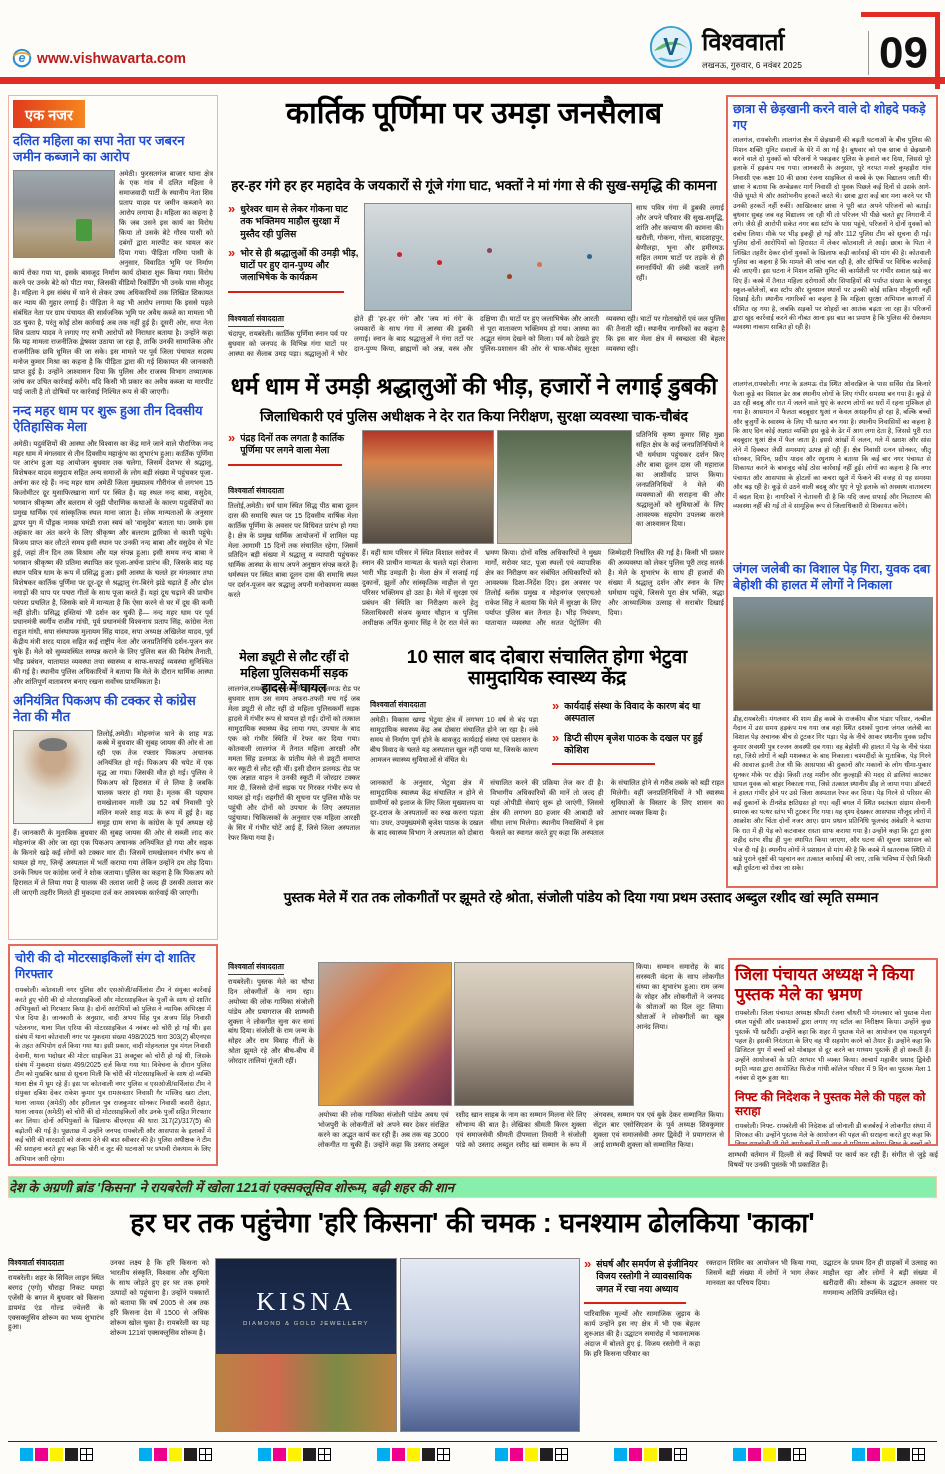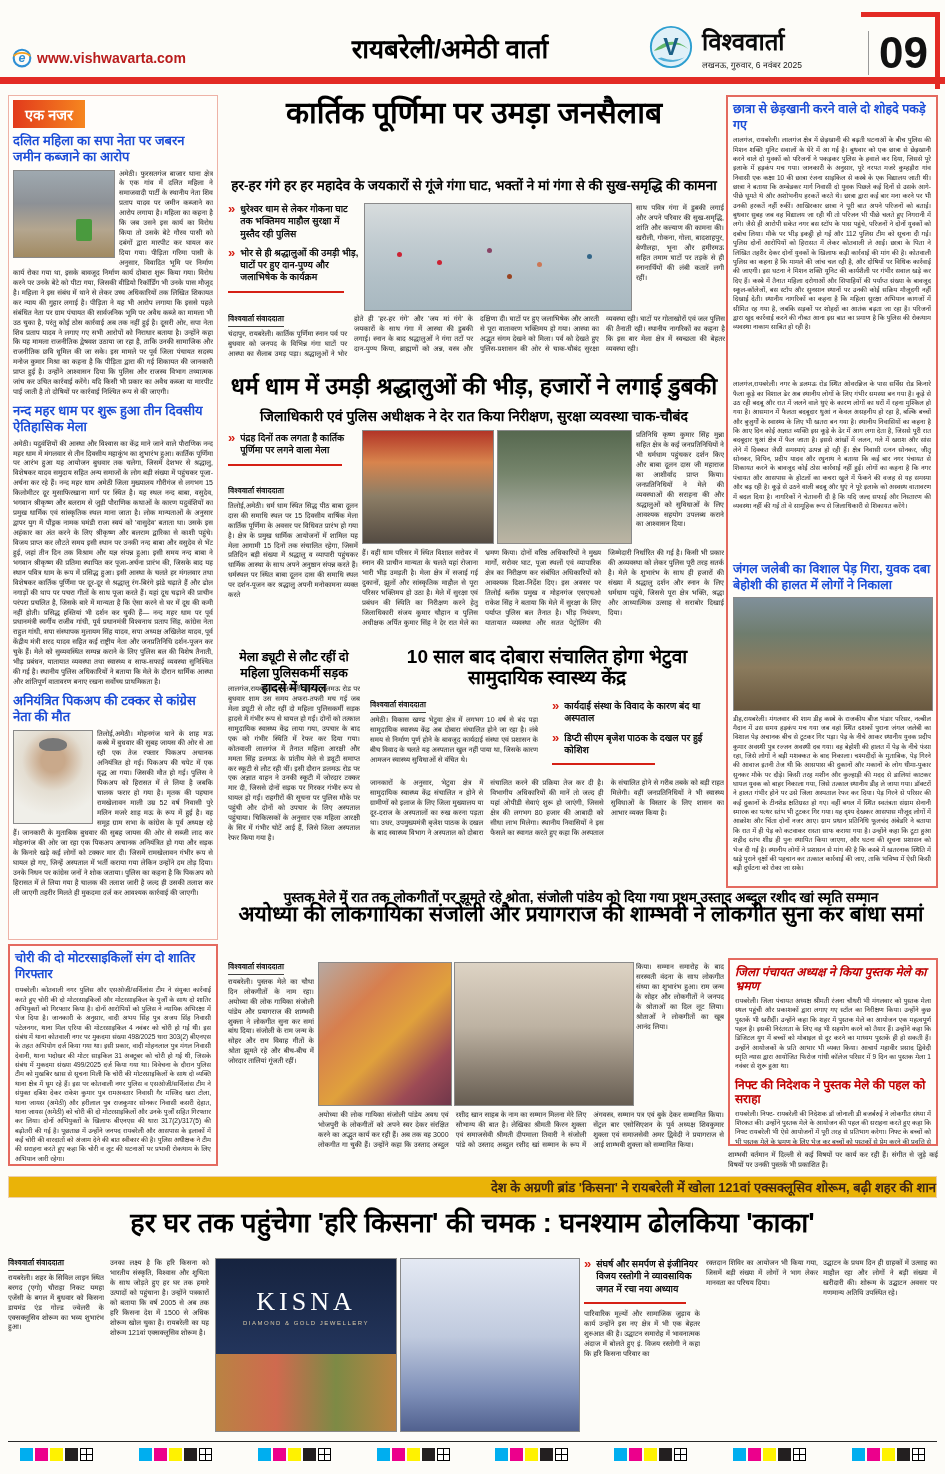--- a/index.html
+++ b/index.html
@@ -16,21 +16,21 @@
   .photo{position:absolute;border:1px solid #8a8a8a;overflow:hidden;}
   .cols3{column-count:3;column-gap:7px;}
   .cols4{column-count:4;column-gap:7px;}
   .box-red{border:2px solid #e46a5f;background:#fffdfa;}
   .box-thin{border:1px solid #eeb2a6;background:#fffdfa;}
   .eknajar{background:linear-gradient(90deg,#e23a1c,#f6861f);color:#fff;font-weight:bold;font-size:14.5px;padding:4px 12px;display:inline-block;}
   .topbar{position:absolute;left:0;top:77px;width:945px;height:7px;background:#e32b25;}
   .pgnum{position:absolute;right:5px;top:12px;width:74px;height:72px;border-top:5px solid #e32b25;border-right:5px solid #e32b25;
          display:flex;align-items:center;justify-content:center;}
   .pgnum-inner{border-left:1px solid #9a9a9a;padding-left:10px;font-size:44px;font-weight:bold;color:#111;line-height:1;}
-  .striph{background:#eab308;color:#3f2517;font-weight:bold;font-size:13px;text-align:right;line-height:22px;border:1px solid #eccfae;}
+  .striph{background:#86efac;color:#3f2517;font-weight:bold;font-size:13px;text-align:left;line-height:22px;border:1px solid #eccfae;font-style:italic;}
   .cbar{display:flex;justify-content:space-between;align-items:center;}
   .cgrp{display:flex;gap:2px;}
   .sq{width:13px;height:13px;display:inline-block;}
   .sq.c{background:#00aeef}.sq.m{background:#ec008c}.sq.y{background:#fff200}.sq.k{background:#231f20}
   .sq.reg{background:
       linear-gradient(#000,#000) 50% 0/1px 100% no-repeat,
       linear-gradient(#000,#000) 0 50%/100% 1px no-repeat,#fff;border:1px solid #000;box-sizing:border-box;}
   
   .ph-ganga{background:linear-gradient(180deg,#d7dcdd 0%,#c2ccd1 35%,#b2c0c7 70%,#a8b8c0 100%);}
   .ph-ganga:after{content:"";position:absolute;left:12%;top:45%;width:5px;height:5px;border-radius:50%;background:#c23;box-shadow:40px 8px 0 #c23,90px -4px 0 #846,140px 10px 0 #c75,190px 2px 0 #368,110px 22px 0 #942;}
@@ -55,21 +55,20 @@
 
   <div class="abs" style="left:12px;top:48px;display:flex;align-items:center;gap:5px;">
     <svg width="20" height="20" viewBox="0 0 24 24">
       <circle cx="12" cy="12" r="10" fill="none" stroke="#2f8fd4" stroke-width="2.5"></circle>
       <text x="12" y="17" text-anchor="middle" font-size="15" font-weight="bold" fill="#2f8fd4" font-style="italic">e</text>
       <path d="M2 10 A 11 7 0 0 1 22 10" fill="none" stroke="#f5a11c" stroke-width="2"></path>
     </svg>
     <span style="font-size:14px;font-weight:bold;color:#b91c1c;">www.vishwavarta.com</span>
   </div>
 
-  <div class="abs hd-c" style="left:280px;top:30px;width:340px;font-size:26px;">रायबरेली/अमेठी वार्ता</div>
 
   <div class="abs" style="left:648px;top:24px;display:flex;gap:8px;align-items:center;">
     <svg width="46" height="46" viewBox="0 0 48 48">
       <circle cx="24" cy="24" r="21" fill="#dff0f8" stroke="#2e9fd0" stroke-width="2"></circle>
       <path d="M6 28 Q 24 10 42 26 Q 30 18 18 24 Q 10 28 6 28 Z" fill="#4caf50" opacity="0.85"></path>
       <path d="M10 36 Q 24 44 38 35 Q 26 40 14 35 Z" fill="#2e9fd0" opacity="0.8"></path>
       <text x="24" y="32" text-anchor="middle" font-size="24" font-weight="bold" fill="#1c5f86">V</text>
     </svg>
     <div>
       <div style="font-size:24px;font-weight:bold;color:#0a0a0a;">विश्ववार्ता</div>
@@ -163,21 +162,20 @@
         <span>कार्यदाई संस्था के विवाद के कारण बंद था अस्पताल</span>
       </div>
     <div class="bullet">
         <span class="bq">»</span>
         <span>डिप्टी सीएम बृजेश पाठक के दखल पर हुई कोशिश</span>
       </div>
     <div class="redrule" style="width:60%;"></div>
   </div>
   <div class="abs bodytxt cols3" style="left:370px;top:778px;width:354px;height:118px;">जानकारों के अनुसार, भेटुवा क्षेत्र में सामुदायिक स्वास्थ्य केंद्र संचालित न होने से ग्रामीणों को इलाज के लिए जिला मुख्यालय या दूर-दराज के अस्पतालों का रुख करना पड़ता था। उधर, उपमुख्यमंत्री बृजेश पाठक के दखल के बाद स्वास्थ्य विभाग ने अस्पताल को दोबारा संचालित करने की प्रक्रिया तेज कर दी है। विभागीय अधिकारियों की मानें तो जल्द ही यहां ओपीडी सेवाएं शुरू हो जाएंगी, जिससे क्षेत्र की लगभग 80 हजार की आबादी को सीधा लाभ मिलेगा। स्थानीय निवासियों ने इस फैसले का स्वागत करते हुए कहा कि अस्पताल के संचालित होने से गरीब तबके को बड़ी राहत मिलेगी। वहीं जनप्रतिनिधियों ने भी स्वास्थ्य सुविधाओं के विस्तार के लिए शासन का आभार व्यक्त किया है।</div>
 
-  <div class="abs hd-c lh0" style="left:224px;top:902px;width:714px;font-size:21px;">अयोध्या की लोकगायिका संजोली और प्रयागराज की शाम्भवी ने लोकगीत सुना कर बांधा समां</div>
   <div class="abs hd-c" style="left:224px;top:888px;width:714px;font-size:13.5px;">पुस्तक मेले में रात तक लोकगीतों पर झूमते रहे श्रोता, संजोली पांडेय को दिया गया प्रथम उस्ताद अब्दुल रशीद खां स्मृति सम्मान</div>
 
   <div class="abs bodytxt" style="left:228px;top:962px;width:86px;height:220px;">
     <span class="byline">विश्ववार्ता संवाददाता</span><br>
     <span>रायबरेली। पुस्तक मेले का चौथा दिन लोकगीतों के नाम रहा। अयोध्या की लोक गायिका संजोली पांडेय और प्रयागराज की शाम्भवी शुक्ला ने लोकगीत सुना कर समां बांध दिया। संजोली के राम जन्म के सोहर और राम विवाह गीतों के श्रोता झूमते रहे और बीच-बीच में जोरदार तालियां गूंजती रहीं।</span>
   </div>
   <div class="photo ph-folk1" style="left:318px;top:962px;width:132px;height:142px;"></div>
   <div class="photo ph-folk2" style="left:454px;top:962px;width:178px;height:142px;"></div>
   <div class="abs bodytxt" style="left:636px;top:962px;width:88px;height:142px;">किया। सम्मान समारोह के बाद सरस्वती वंदना के साथ लोकगीत संध्या का शुभारंभ हुआ। राम जन्म के सोहर और लोकगीतों ने जनपद के श्रोताओं का दिल लूट लिया। श्रोताओं ने लोकगीतों का खूब आनंद लिया।</div>
   <div class="abs bodytxt cols3" style="left:318px;top:1110px;width:406px;height:72px;">अयोध्या की लोक गायिका संजोली पांडेय अवध एवं भोजपुरी के लोकगीतों को अपने स्वर देकर संरक्षित करने का अद्भुत कार्य कर रही हैं। अब तक वह 3000 लोकगीत गा चुकी हैं। उन्होंने कहा कि उस्ताद अब्दुल रशीद खान साहब के नाम का सम्मान मिलना मेरे लिए सौभाग्य की बात है। लेखिका श्रीमती किरन शुक्ला एवं समाजसेवी श्रीमती दीपमाला तिवारी ने संजोली पांडे को उस्ताद अब्दुल रशीद खां सम्मान के रूप में अंगवस्त्र, सम्मान पत्र एवं बुके देकर सम्मानित किया। सेंट्रल बार एसोसिएशन के पूर्व अध्यक्ष शिवकुमार शुक्ला एवं समाजसेवी अमर द्विवेदी ने प्रयागराज से आई शाम्भवी शुक्ला को सम्मानित किया।</div>
@@ -185,21 +183,21 @@
   <div class="abs box-red" style="left:726px;top:95px;width:212px;height:793px;padding:5px;box-sizing:border-box;overflow:hidden;">
     <div class="hd" style="font-size:12.5px;line-height:1.25;">छात्रा से छेड़खानी करने वाले दो शोहदे पकड़े गए</div>
     <div class="bodytxt" style="font-size:6.6px;margin-top:2px;height:242px;">लालगंज, रायबरेली। लालगंज क्षेत्र में छेड़खानी की बढ़ती घटनाओं के बीच पुलिस की मिशन शक्ति यूनिट सवालों के घेरे में आ गई है। बुधवार को एक छात्रा से छेड़खानी करने वाले दो युवकों को परिजनों ने पकड़कर पुलिस के हवाले कर दिया, जिससे पूरे इलाके में हड़कंप मच गया। जानकारी के अनुसार, पूरे नरपत मजरे कुम्हड़ौरा गांव निवासी एक कक्षा 10 की छात्रा रंजना साइकिल से कस्बे के एक विद्यालय जाती थी। छात्रा ने बताया कि अम्बेडकर मार्ग निवासी दो युवक पिछले कई दिनों से उसके आगे-पीछे घूमते थे और अशोभनीय हरकतें करते थे। छात्रा द्वारा कई बार मना करने पर भी उनकी हरकतें नहीं रुकीं। आखिरकार छात्रा ने पूरी बात अपने परिजनों को बताई। बुधवार सुबह जब वह विद्यालय जा रही थी तो परिजन भी पीछे चलते हुए निगरानी में लगे। जैसे ही आरोपी सकेत नगर बस स्टॉप के पास पहुंचे, परिजनों ने दोनों युवकों को दबोच लिया। मौके पर भीड़ इकट्ठी हो गई और 112 पुलिस टीम को सूचना दी गई। पुलिस दोनों आरोपियों को हिरासत में लेकर कोतवाली ले आई। छात्रा के पिता ने लिखित तहरीर देकर दोनों युवकों के खिलाफ कड़ी कार्रवाई की मांग की है। कोतवाली पुलिस का कहना है कि मामले की जांच चल रही है, और दोषियों पर विधिक कार्रवाई की जाएगी। इस घटना ने मिशन शक्ति यूनिट की कार्यशैली पर गंभीर सवाल खड़े कर दिए हैं। कस्बे में तैनात महिला दरोगाओं और सिपाहियों की पर्याप्त संख्या के बावजूद स्कूल-कॉलेजों, बस स्टॉप और सुनसान स्थानों पर उनकी कोई सक्रिय मौजूदगी नहीं दिखाई देती। स्थानीय नागरिकों का कहना है कि महिला सुरक्षा अभियान कागजों में सीमित रह गया है, जबकि सड़कों पर शोहदों का आतंक बढ़ता जा रहा है। परिजनों द्वारा खुद कार्रवाई करने की नौबत आना इस बात का प्रमाण है कि पुलिस की रोकथाम व्यवस्था नाकाम साबित हो रही है।</div>
     <div class="bodytxt" style="font-size:6.6px;margin-top:2px;height:178px;">लालगंज,रायबरेली। नगर के डलमऊ रोड स्थित ओवरब्रिज के पास सर्विस रोड किनारे फैला कूड़े का विशाल ढेर अब स्थानीय लोगों के लिए गंभीर समस्या बन गया है। कूड़े से उठ रही बदबू और रात में जलने वाले धुएं के कारण लोगों का घरों में रहना मुश्किल हो गया है। आसमान में फैलता बदबूदार धुआं न केवल असहनीय हो रहा है, बल्कि बच्चों और बुजुर्गों के स्वास्थ्य के लिए भी खतरा बन गया है। स्थानीय निवासियों का कहना है कि आए दिन कोई अज्ञात व्यक्ति इस कूड़े के ढेर में आग लगा देता है, जिससे पूरी रात बदबूदार धुआं क्षेत्र में फैल जाता है। इससे आंखों में जलन, गले में खराश और सांस लेने में दिक्कत जैसी समस्याएं उत्पन्न हो रही हैं। क्षेत्र निवासी रत्नन सोनकर, जीतू सोनकर, विपिन, प्रदीप यादव और रघुनाथ ने बताया कि कई बार नगर पंचायत से शिकायत करने के बावजूद कोई ठोस कार्रवाई नहीं हुई। लोगों का कहना है कि नगर पंचायत और आसपास के होटलों का कचरा खुले में फेंकने की वजह से यह समस्या और बढ़ रही है। कूड़े से उठने वाली बदबू और धुएं ने पूरे इलाके को अस्वस्थ वातावरण में बदल दिया है। नागरिकों ने चेतावनी दी है कि यदि जल्द सफाई और निस्तारण की व्यवस्था नहीं की गई तो वे सामूहिक रूप से जिलाधिकारी से शिकायत करेंगे।</div>
     <div class="hd" style="font-size:12.5px;line-height:1.25;margin-top:5px;">जंगल जलेबी का विशाल पेड़ गिरा, युवक दबा बेहोशी की हालत में लोगों ने निकाला</div>
     <div class="photo ph-tree" style="position:relative;width:198px;height:112px;margin-top:3px;display:block;"></div>
     <div class="bodytxt" style="font-size:6.6px;margin-top:3px;height:158px;">डीह,रायबरेली। मंगलवार की शाम डीह कस्बे के राजकीय बीज भंडार परिसर, नल्बील मैदान में उस समय हड़कंप मच गया जब वहां स्थित दशकों पुराना जंगल जलेबी का विशाल पेड़ अचानक बीच से टूटकर गिर पड़ा। पेड़ के नीचे आकर स्थानीय युवक प्रदीप कुमार अवस्थी पुत्र रज्जन अवस्थी दब गया। वह बेहोशी की हालत में पेड़ के नीचे फंसा रहा, जिसे लोगों ने बड़ी मशक्कत के बाद निकाला। चश्मदीदों के मुताबिक, पेड़ गिरने की आवाज इतनी तेज थी कि आसपास की दुकानों और मकानों के लोग धीमा-पुकार सुनकर मौके पर दौड़े। किसी तरह मशीन और कुल्हाड़ी की मदद से डालियां काटकर घायल युवक को बाहर निकाला गया, जिसे तत्काल स्थानीय डीह ले जाया गया। डॉक्टरों ने हालत गंभीर होने पर उसे जिला अस्पताल रेफर कर दिया। पेड़ गिरने से परिसर की कई दुकानों के टीनशेड क्षतिग्रस्त हो गए। वहीं बगल में स्थित स्वतंत्रता संग्राम सेनानी स्मारक का पत्थर स्तंभ भी टूटकर गिर गया। यह दृश्य देखकर आसपास मौजूद लोगों में आक्रोश और चिंता दोनों नजर आए। ग्राम प्रधान प्रतिनिधि फूलचंद अंबेडरि ने बताया कि रात में ही पेड़ को कटवाकर रास्ता साफ कराया गया है। उन्होंने कहा कि टूटा हुआ शहीद स्तंभ शीघ्र ही पुनः स्थापित किया जाएगा, और घटना की सूचना प्रशासन को भेज दी गई है। स्थानीय लोगों ने प्रशासन से मांग की है कि कस्बे में खतरनाक स्थिति में खड़े पुराने वृक्षों की पहचान कर तत्काल कार्रवाई की जाए, ताकि भविष्य में ऐसी किसी बड़ी दुर्घटना को रोका जा सके।</div>
   </div>
 
   <div class="abs box-red" style="left:728px;top:958px;width:210px;height:188px;padding:5px;box-sizing:border-box;overflow:hidden;">
-    <div class="hd" style="font-size:12px;color:#c00000;line-height:1.2;font-style:italic;">जिला पंचायत अध्यक्ष ने किया पुस्तक मेले का भ्रमण</div>
+    <div class="hd" style="font-size:17px;color:#c00000;line-height:1.2;">जिला पंचायत अध्यक्ष ने किया पुस्तक मेले का भ्रमण</div>
     <div class="bodytxt" style="font-size:6.6px;margin-top:2px;height:78px;">रायबरेली। जिला पंचायत अध्यक्ष श्रीमती रंजना चौधरी भी मंगलवार को पुस्तक मेला स्थल पहुंची और प्रकाशकों द्वारा लगाए गए स्टॉल का निरीक्षण किया। उन्होंने कुछ पुस्तकें भी खरीदीं। उन्होंने कहा कि शहर में पुस्तक मेले का आयोजन एक महत्वपूर्ण पहल है। इसकी निरंतरता के लिए वह भी सहयोग करने को तैयार हैं। उन्होंने कहा कि डिजिटल युग में बच्चों को मोबाइल से दूर करने का माध्यम पुस्तकें ही हो सकती हैं। उन्होंने आयोजकों के प्रति आभार भी व्यक्त किया। आचार्य महावीर प्रसाद द्विवेदी स्मृति न्यास द्वारा आयोजित फिरोज गांधी कॉलेज परिसर में 9 दिन का पुस्तक मेला 1 नवंबर से शुरू हुआ था।</div>
     <div class="hd" style="font-size:12px;color:#c00000;line-height:1.2;margin-top:4px;">निफ्ट की निदेशक ने पुस्तक मेले की पहल को सराहा</div>
     <div class="bodytxt" style="font-size:6.6px;margin-top:2px;height:62px;">रायबरेली। निफ्ट- रायबरेली की निदेशक डॉ जोनाली डी बजर्बरुई ने लोकगीत संध्या में शिरकत की। उन्होंने पुस्तक मेले के आयोजन की पहल की सराहना करते हुए कहा कि निफ्ट रायबरेली भी ऐसे आयोजनों में पूरी तरह से प्रतिभाग करेगा। निफ्ट के बच्चों को भी पुस्तक मेले के भ्रमण के लिए भेज कर बच्चों को पुस्तकों से प्रेम करने की प्रवृत्ति से जोड़ेंगे। उनके साथ संयुक्त निदेशक अमिताभ चौबीसी एवं अकादमिक हेड प्रोफेसर श्रीवास्तव भी उपस्थित रहे।</div>
   </div>
   <div class="abs bodytxt" style="left:728px;top:1150px;width:210px;height:32px;">शाम्भवी वर्तमान में दिल्ली से कई विषयों पर कार्य कर रही हैं। संगीत से जुड़े कई विषयों पर उनकी पुस्तकें भी प्रकाशित हैं।</div>
 
   <div class="abs striph" style="left:8px;top:1176px;width:929px;height:22px;box-sizing:border-box;">देश के अग्रणी ब्रांड 'किसना' ने रायबरेली में खोला 121वां एक्सक्लूसिव शोरूम, बढ़ी शहर की शान</div>
   <div class="abs hd-c lh0" style="left:8px;top:1208px;width:929px;font-size:27px;">हर घर तक पहुंचेगा 'हरि किसना' की चमक : घनश्याम ढोलकिया 'काका'</div>
 
   <div class="abs bodytxt" style="left:8px;top:1258px;width:96px;height:174px;">

